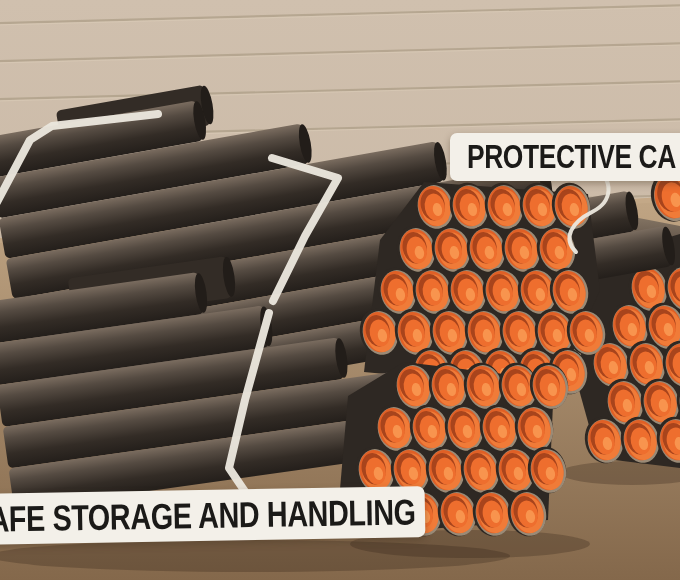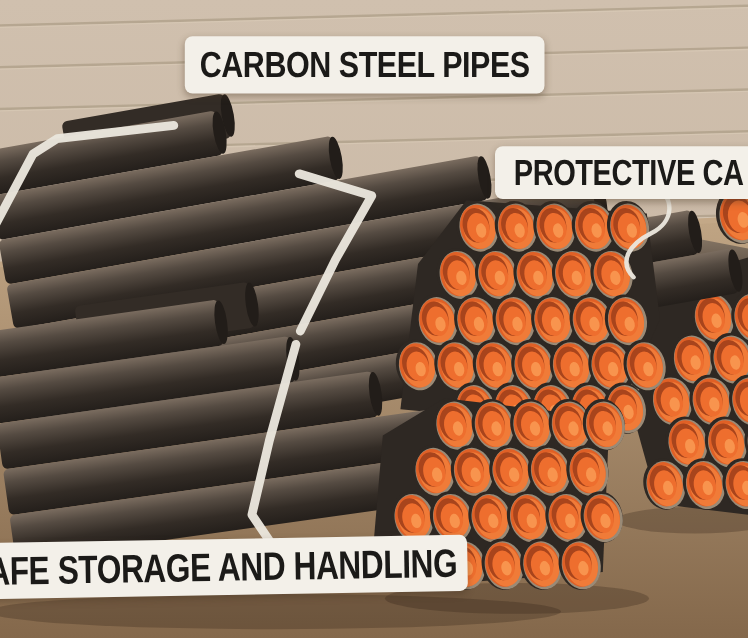--- a/index.html
+++ b/index.html
@@ -694,22 +694,19 @@
           <ellipse cx="0.6" cy="1.2" rx="10" ry="13.6" fill="#EE6E2E"></ellipse>
           <ellipse cx="2.6" cy="4.2" rx="4.6" ry="6.6" fill="#F8944E"></ellipse>
         </g>
       </g>
       <path d="M -4,204 L 30,140 L 52,126 L 158,114" fill="none" stroke="#EAE6DD" stroke-width="8" stroke-linejoin="round" stroke-linecap="round" opacity="0.96"></path>
       <path d="M 272,158 L 338,178 L 305,236 L 273,301" fill="none" stroke="#EAE6DD" stroke-width="8" stroke-linejoin="round" stroke-linecap="round" opacity="0.96"></path>
       <path d="M 269,313 L 245,400 L 229,468 L 248,496" fill="none" stroke="#EAE6DD" stroke-width="8" stroke-linejoin="round" stroke-linecap="round" opacity="0.96"></path>
       <path d="M 592,166 C 616,180 612,202 592,212 C 572,222 562,238 576,252" fill="none" stroke="#EAE6DD" stroke-width="4" stroke-linejoin="round" stroke-linecap="round" opacity="0.96"></path>
     </svg>
 
-  <div class="label" id="label-top">
-    <span class="txt">CARBON STEEL PIPES</span>
-  </div>
   <div class="label" id="label-right">
     <span class="txt">PROTECTIVE CA</span>
   </div>
   <div class="label" id="label-bottom">
     <span class="txt">AFE STORAGE AND HANDLING</span>
   </div>
 </div>
 
 </body></html>

